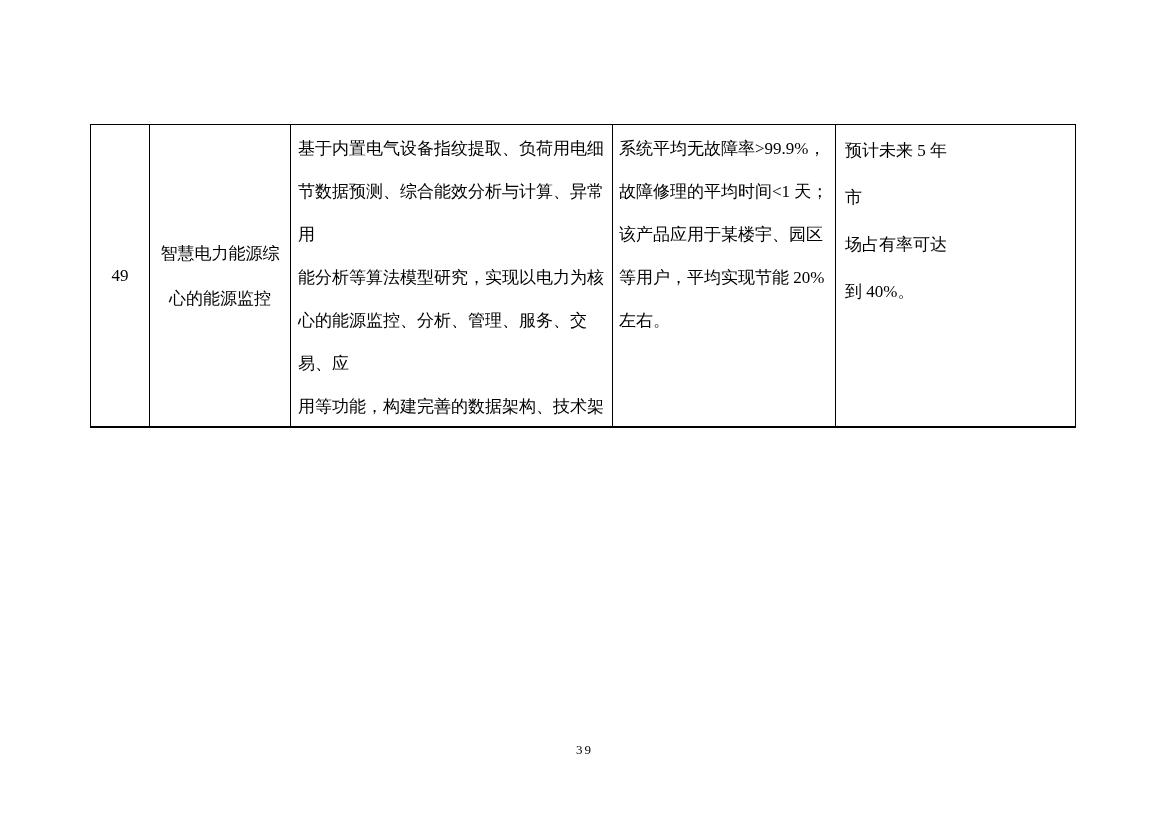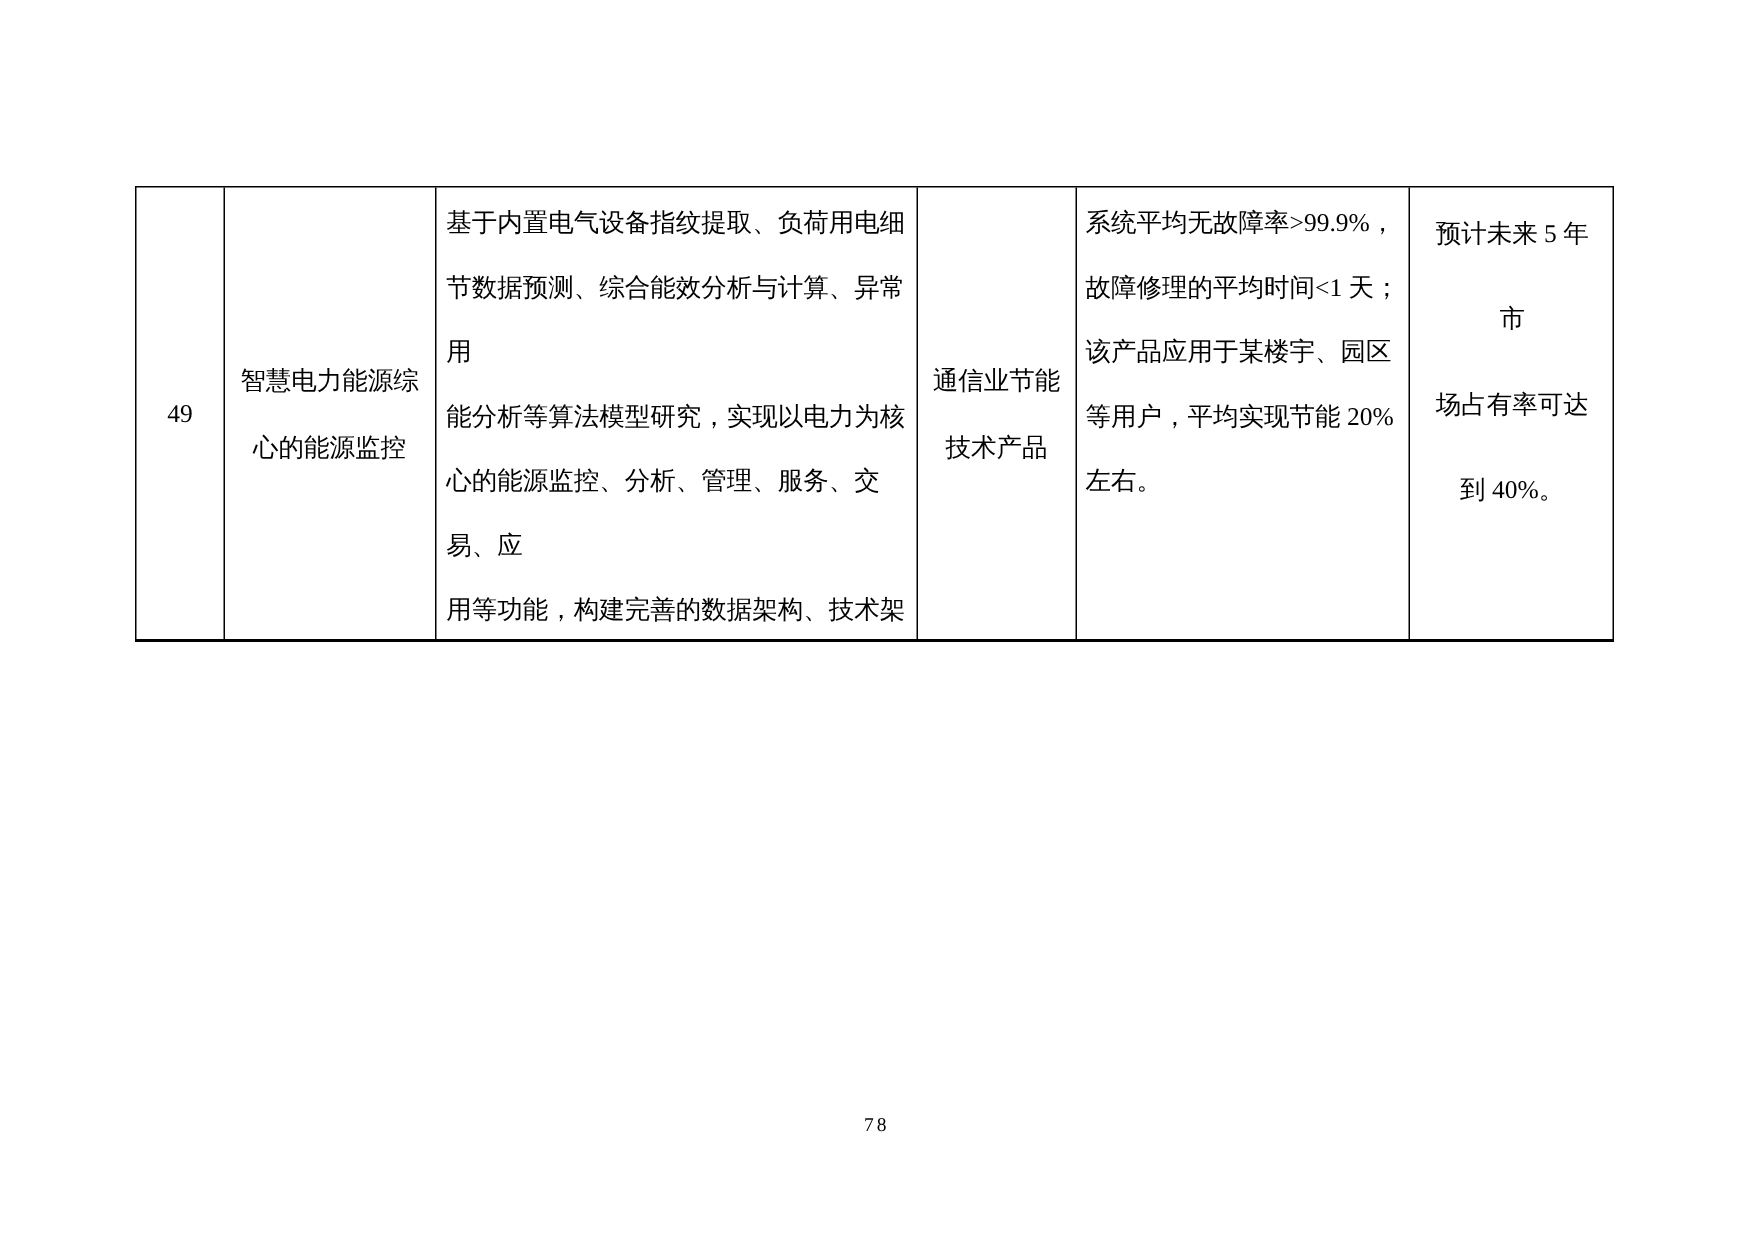--- a/index.html
+++ b/index.html
@@ -40,21 +40,21 @@
     align-items: center;
     justify-content: center;
     text-align: center;
     line-height: 45px;
   }
   .col-no       { width: 59px;  }
   .col-name     { width: 141px; }
   .col-desc     { width: 322px; padding: 2px 7px 0 7px; line-height: 43px; text-align: left; }
   .col-category { width: 106px; }
   .col-perf     { width: 223px; padding: 2px 6px 0 6px; line-height: 43px; text-align: left; }
-  .col-market   { width: 135px; padding: 2px 8px 0 9px; line-height: 57px; text-align: center; }
+  .col-market   { width: 135px; padding: 2px 8px 0 9px; line-height: 47px; text-align: left; }
   .page-number {
     position: absolute;
     left: 0;
     right: 0;
     top: 742px;
     text-align: center;
     font-size: 13px;
     letter-spacing: 2px;
   }
 </style>
@@ -65,25 +65,23 @@
   <div class="cell cell-center col-no">49</div>
   <div class="cell cell-center col-name">智慧电力能源综
 心的能源监控</div>
   <div class="cell col-desc">基于内置电气设备指纹提取、负荷用电细
 节数据预测、综合能效分析与计算、异常用
 能分析等算法模型研究，实现以电力为核
 心的能源监控、分析、管理、服务、交易、应
 用等功能，构建完善的数据架构、技术架构
 以及业务模块、应用与部署，完成智慧能源
 服务及衍生服务的拓展。</div>
-  <div class="cell cell-center col-category">通信业节能
-技术产品</div>
   <div class="cell col-perf">系统平均无故障率&gt;99.9%，
 故障修理的平均时间&lt;1 天；
 该产品应用于某楼宇、园区
 等用户，平均实现节能 20%
 左右。</div>
   <div class="cell col-market">预计未来 5 年市
 场占有率可达
 到 40%。</div>
 </div>
 
-<div class="page-number">78</div>
+<div class="page-number">39</div>
 
 </body></html>

